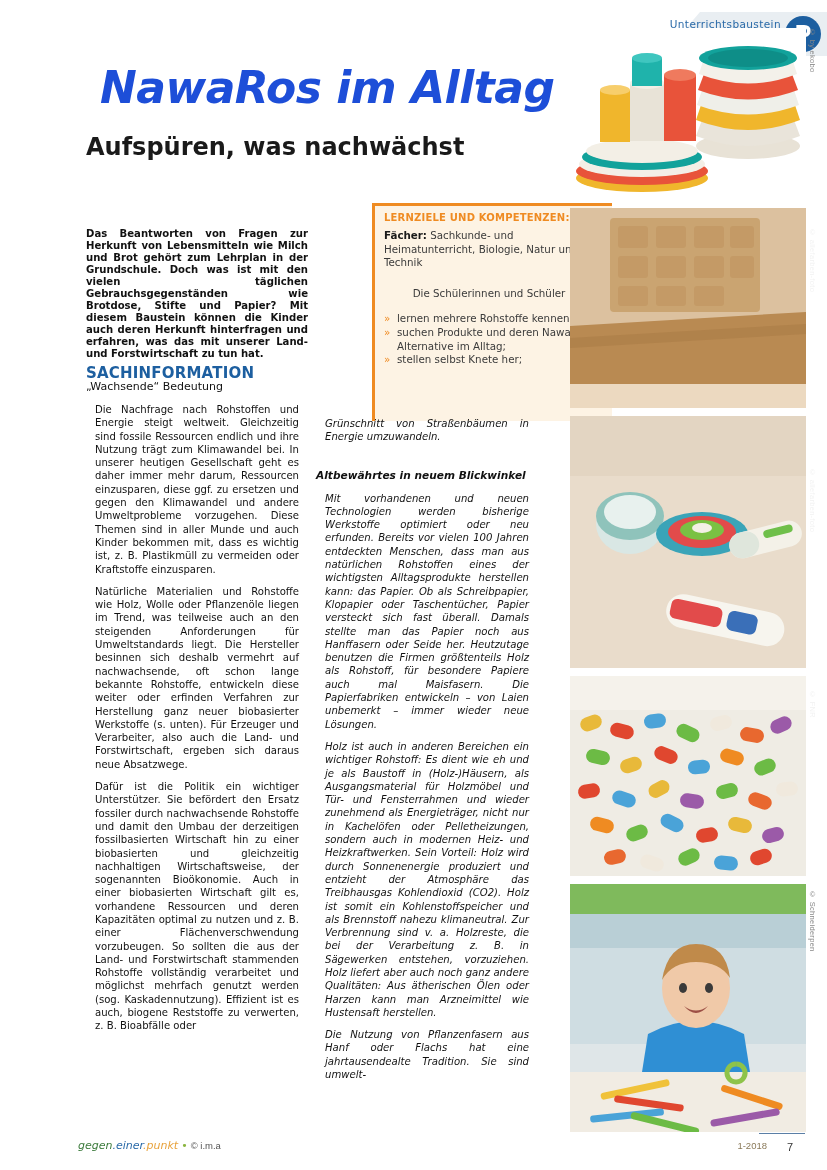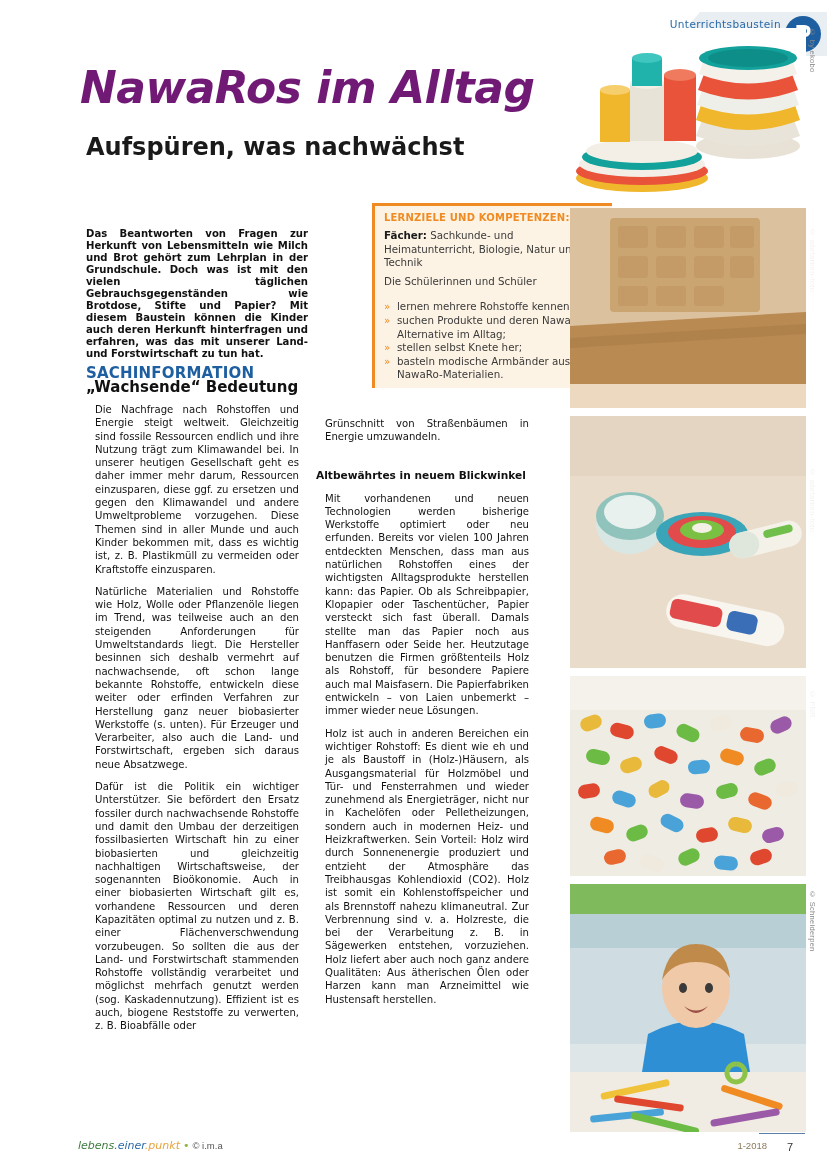--- a/index.html
+++ b/index.html
@@ -42,27 +42,27 @@
     font-weight: bold;
     font-size: 25px;
     line-height: 36px;
     text-align: center;
     font-family: "Liberation Sans", sans-serif;
   }
 
   
   .headline {
     position: absolute;
-    left: 80px; top: 62px;
+    left: 100px; top: 62px;
     font-family: "DejaVu Sans", sans-serif;
     font-style: italic;
     font-weight: bold;
     font-size: 44px;
     letter-spacing: -0.5px;
-    color: #701a75;
+    color: #1d4ed8;
   }
   .subheadline {
     position: absolute;
     left: 86px; top: 133px;
     font-family: "DejaVu Sans", sans-serif;
     font-weight: bold;
     font-size: 24px;
     color: #1a1a1a;
   }
 
@@ -84,21 +84,21 @@
     line-height: 12px;
     font-weight: bold;
     color: #111;
     text-align: justify;
   }
 
   
   .lz-box {
     position: absolute;
     left: 372px; top: 203px;
-    width: 240px; height: 185px;
+    width: 240px; height: 218px;
     background: #fdf3e4;
   }
   .lz-box .edge-top {
     position: absolute; left: 0; top: 0; width: 100%; height: 3px;
     background: #ef8b22;
   }
   .lz-box .edge-left {
     position: absolute; left: 0; top: 0; width: 3px; height: 100%;
     background: #ef8b22;
   }
@@ -123,21 +123,21 @@
   .lz-list li {
     position: relative;
     padding-left: 13px;
     margin-bottom: 0px;
   }
   .lz-list li::before {
     content: "»";
     position: absolute; left: 0; top: 0;
     color: #ef8b22;
   }
-  .lz-intro-line { margin-top: 5px; }
+  .lz-intro-line { margin-top: 17px; text-align: center; }
 
   
   .owl {
     position: absolute;
     left: 586px; top: 210px;
     width: 44px; height: 46px;
   }
   .owl .head {
     position: absolute; left: 2px; top: 4px;
     width: 40px; height: 30px;
@@ -174,32 +174,32 @@
   .col {
     position: absolute;
     font-size: 10.1px;
     line-height: 13.3px;
     color: #111;
     text-align: justify;
     hyphens: manual;
   }
   .col p { margin: 9px; }
   .col-left  { left: 86px; top: 366px; width: 222px; }
-  .col-mid   { left: 316px; top: 408px; width: 222px; }
+  .col-mid   { left: 316px; top: 408px; width: 222px; font-style: italic; }
 
   .sec-label {
     color: #1d5fa0;
     font-weight: bold;
     font-size: 15px;
     letter-spacing: .2px;
     line-height: 14px;
   }
   .sec-sub {
-    font-weight: bold;
-    font-size: 15px;
+    font-weight: normal;
+    font-size: 11px;
     line-height: 14px;
     color: #111;
     margin-bottom: 1px;
   }
   .sec-sub-mid {
     font-weight: bold;
     font-size: 10.6px;
     line-height: 15px;
     color: #111;
     margin-top: 24px;
@@ -322,21 +322,20 @@
   <div class="lz-title">LERNZIELE UND KOMPETENZEN:</div>
   <div class="lz-body">
     <div>
       <span class="faecher-label">Fächer:</span><span> Sachkunde- und Heimatunterricht, Biologie, Natur und Technik</span>
     </div>
     <div class="lz-intro-line">Die Schülerinnen und Schüler</div>
     <ul class="lz-list">
       <li>lernen mehrere Rohstoffe kennen;</li>
       <li>suchen Produkte und deren NawaRo-Alternative im Alltag;</li>
       <li>stellen selbst Knete her;</li>
-      <li>basteln modische Armbänder aus NawaRo-Materialien.</li>
     </ul>
   </div>
 </div>
 
 <div class="owl">
   <div class="ear-l"></div>
   <div class="ear-r"></div>
   <div class="head"></div>
   <div class="eye-l">
       <div class="pupil" style="left:4px"></div>
@@ -353,20 +352,21 @@
   <p>Die Nachfrage nach Rohstoffen und Energie steigt weltweit. Gleichzeitig sind fossile Ressourcen endlich und ihre Nutzung trägt zum Klimawandel bei. In unserer heutigen Gesellschaft geht es daher immer mehr darum, Ressourcen einzusparen, diese ggf. zu ersetzen und gegen den Klimawandel und andere Umweltprobleme vorzugehen. Diese Themen sind in aller Munde und auch Kinder bekommen mit, dass es wichtig ist, z. B. Plastikmüll zu vermeiden oder Kraftstoffe einzusparen.</p>
   <p>Natürliche Materialien und Rohstoffe wie Holz, Wolle oder Pflanzenöle liegen im Trend, was teilweise auch an den steigenden Anforderungen für Umweltstandards liegt. Die Hersteller besinnen sich deshalb vermehrt auf nachwachsende, oft schon lange bekannte Rohstoffe, entwickeln diese weiter oder erfinden Verfahren zur Herstellung ganz neuer biobasierter Werkstoffe (s. unten). Für Erzeuger und Verarbeiter, also auch die Land- und Forstwirtschaft, ergeben sich daraus neue Absatzwege.</p>
   <p>Dafür ist die Politik ein wichtiger Unterstützer. Sie befördert den Ersatz fossiler durch nachwachsende Rohstoffe und damit den Umbau der derzeitigen fossilbasierten Wirtschaft hin zu einer biobasierten und gleichzeitig nachhaltigen Wirtschaftsweise, der sogenannten Bioökonomie. Auch in einer biobasierten Wirtschaft gilt es, vorhandene Ressourcen und deren Kapazitäten optimal zu nutzen und z. B. einer Flächenverschwendung vorzubeugen. So sollten die aus der Land- und Forstwirtschaft stammenden Rohstoffe vollständig verarbeitet und möglichst mehrfach genutzt werden (sog. Kaskadennutzung). Effizient ist es auch, biogene Reststoffe zu verwerten, z. B. Bioabfälle oder</p>
 </div>
 
 <div class="col col-mid">
   <p>Grünschnitt von Straßenbäumen in Energie umzuwandeln.</p>
   <div class="sec-sub-mid">Altbewährtes in neuem Blickwinkel</div>
   <p>Mit vorhandenen und neuen Technologien werden bisherige Werkstoffe optimiert oder neu erfunden. Bereits vor vielen 100 Jahren entdeckten Menschen, dass man aus natürlichen Rohstoffen eines der wichtigsten Alltagsprodukte herstellen kann: das Papier. Ob als Schreibpapier, Klopapier oder Taschentücher, Papier versteckt sich fast überall. Damals stellte man das Papier noch aus Hanffasern oder Seide her. Heutzutage benutzen die Firmen größtenteils Holz als Rohstoff, für besondere Papiere auch mal Maisfasern. Die Papierfabriken entwickeln – von Laien unbemerkt – immer wieder neue Lösungen.</p>
   <p>Holz ist auch in anderen Bereichen ein wichtiger Rohstoff: Es dient wie eh und je als Baustoff in (Holz-)Häusern, als Ausgangsmaterial für Holzmöbel und Tür- und Fensterrahmen und wieder zunehmend als Energieträger, nicht nur in Kachelöfen oder Pelletheizungen, sondern auch in modernen Heiz- und Heizkraftwerken. Sein Vorteil: Holz wird durch Sonnenenergie produziert und entzieht der Atmosphäre das Treibhausgas Kohlendioxid (CO2). Holz ist somit ein Kohlenstoffspeicher und als Brennstoff nahezu klimaneutral. Zur Verbrennung sind v. a. Holzreste, die bei der Verarbeitung z. B. in Sägewerken entstehen, vorzuziehen. Holz liefert aber auch noch ganz andere Qualitäten: Aus ätherischen Ölen oder Harzen kann man Arzneimittel wie Hustensaft herstellen.</p>
+  <p>Die Nutzung von Pflanzenfasern aus Hanf oder Flachs hat eine jahrtausendealte Tradition. Sie sind umwelt-</p>
 </div>
 
 <div class="photo ph-wood">
   <svg width="236" height="200" viewBox="0 0 236 200">
     <rect width="236" height="200" fill="#e7d4bc"></rect>
     <rect y="0" width="236" height="120" fill="#dcc19f"></rect>
     <g fill="#caa471">
       <rect x="40" y="10" width="150" height="94" rx="4"></rect>
     </g>
     <g fill="#b8handled"></g>
@@ -487,17 +487,17 @@
       <rect x="20" y="228" width="74" height="7" rx="3" fill="#4aa3d8" transform="rotate(-6 57 231)"></rect>
       <rect x="60" y="236" width="70" height="7" rx="3" fill="#6cbb45" transform="rotate(14 95 239)"></rect>
       <rect x="150" y="210" width="64" height="7" rx="3" fill="#ef8b22" transform="rotate(18 182 213)"></rect>
       <rect x="140" y="230" width="70" height="7" rx="3" fill="#9b5aa8" transform="rotate(-10 175 233)"></rect>
     </g>
   </svg>
 </div>
 <div class="credit" style="top: 890px;">© Schneiderpen</div>
 
 <div class="footer-logo">
-  <span class="fl-a">lebens</span><span class="fl-b">.</span><span class="fl-b">einer</span><span class="fl-c">.</span><span class="fl-c">punkt</span><span class="footer-dot">•</span><span class="footer-copy">© i.m.a</span>
+  <span class="fl-a">gegen</span><span class="fl-b">.</span><span class="fl-b">einer</span><span class="fl-c">.</span><span class="fl-c">punkt</span><span class="footer-dot">•</span><span class="footer-copy">© i.m.a</span>
 </div>
 <div class="footer-rule"></div>
 <div class="footer-issue">1-2018</div>
 <div class="footer-page">7</div>
 
 </body></html>

